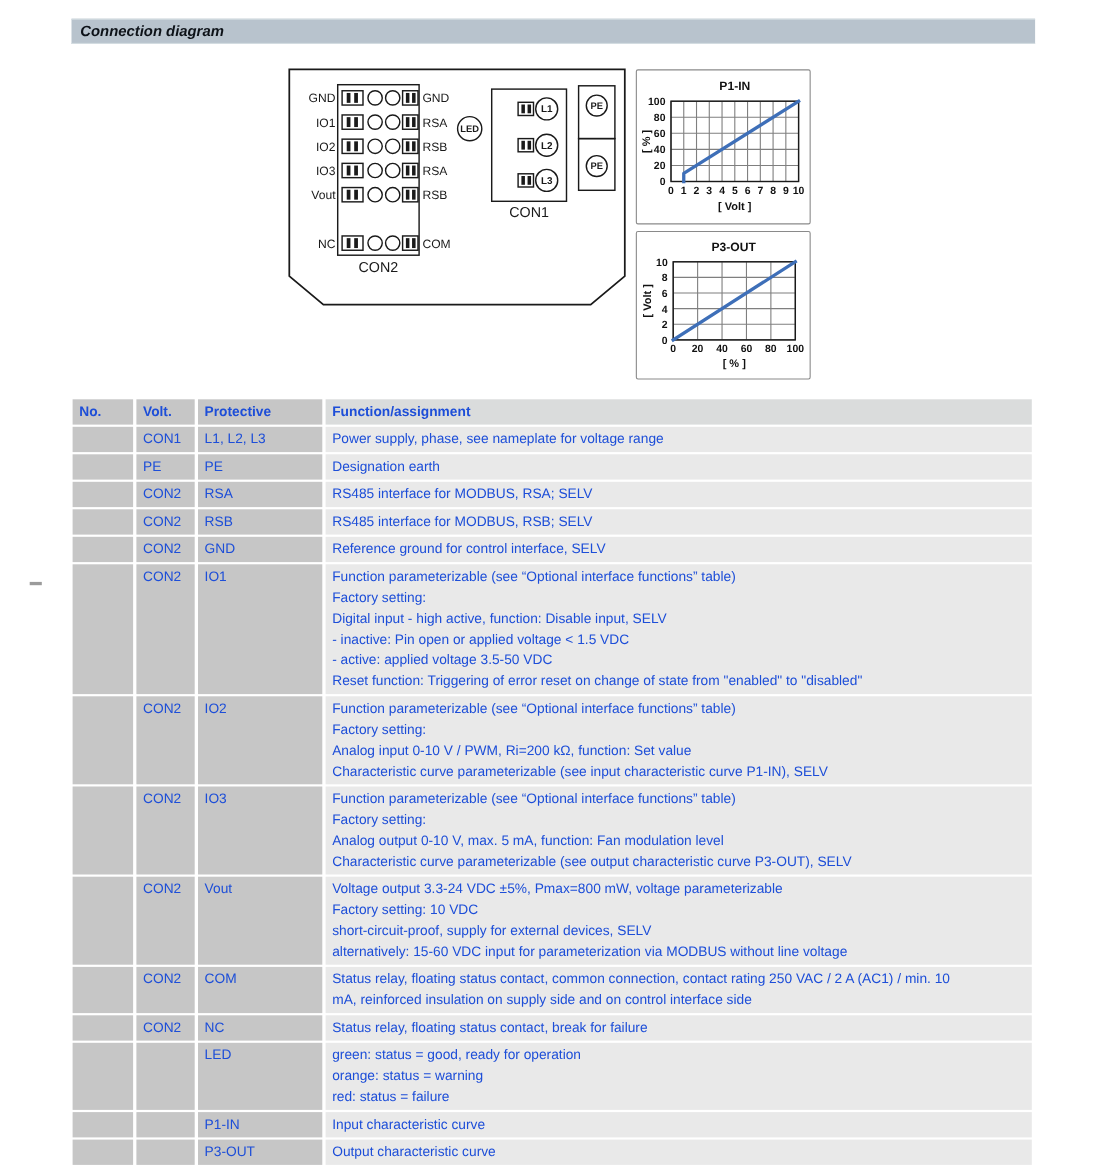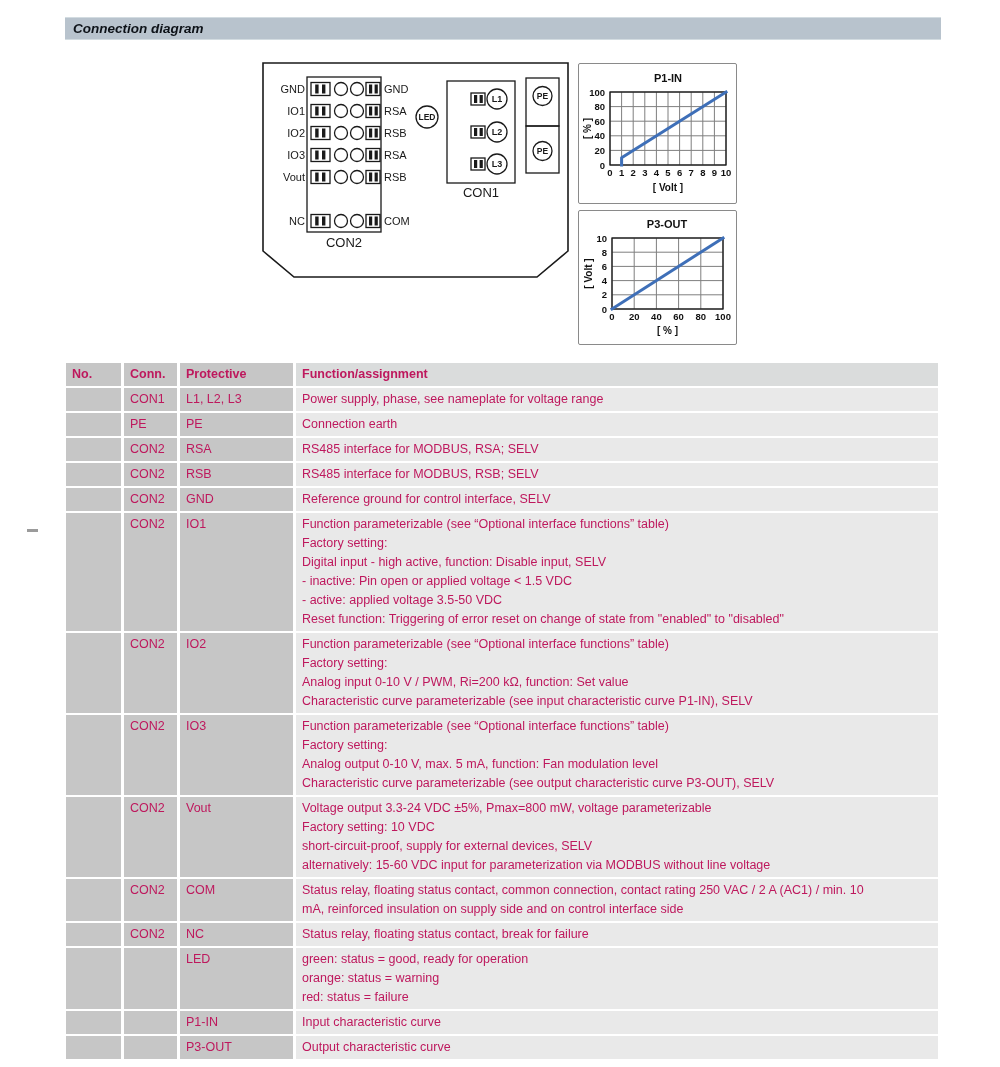--- a/index.html
+++ b/index.html
@@ -36,21 +36,21 @@
   .dline{fill:none;stroke:#3e6fb8;stroke-width:3;stroke-linejoin:round;stroke-linecap:square;}
   .tick{font:bold 9.5px "Liberation Sans",sans-serif;fill:#111;}
   .ctitle{font:bold 11px "Liberation Sans",sans-serif;fill:#111;}
   .alabel{font:bold 10px "Liberation Sans",sans-serif;fill:#111;}
   .mid{text-anchor:middle;}
   .end{text-anchor:end;}
 
   
   .conn-table{position:absolute;left:63px;top:361px;width:878px;
               border-collapse:separate;border-spacing:3px 2px;table-layout:fixed;
-              font-size:12.5px;color:#be185d;}
+              font-size:12.5px;color:#1d4ed8;}
   .conn-table th,.conn-table td{padding:2px 6px;vertical-align:top;text-align:left;
               line-height:19px;font-weight:normal;overflow:hidden;}
   .conn-table th{font-weight:bold;}
   .g{background:#c6c6c6;}
   .f{background:#e9e9e9;}
   .fh{background:#dadcdc;margin-top:40px;}
 </style>
 </head>
 <body>
 
@@ -267,40 +267,40 @@
   <table class="conn-table">
     <colgroup>
       <col style="width:55px">
         <col style="width:53px">
         <col style="width:113px">
         <col>
     </colgroup>
     <thead>
       <tr>
         <th class="g">No.</th>
-        <th class="g">Conn.</th>
+        <th class="g">Volt.</th>
         <th class="g">Protective</th>
         <th class="fh">Function/assignment</th>
       </tr>
     </thead>
     <tbody>
         <tr>
           <td class="g"></td>
           <td class="g">CON1</td>
           <td class="g">L1, L2, L3</td>
           <td class="f">
             <div>Power supply, phase, see nameplate for voltage range</div>
           </td>
         </tr>
         <tr>
           <td class="g"></td>
           <td class="g">PE</td>
           <td class="g">PE</td>
           <td class="f">
-            <div>Connection earth</div>
+            <div>Designation earth</div>
           </td>
         </tr>
         <tr>
           <td class="g"></td>
           <td class="g">CON2</td>
           <td class="g">RSA</td>
           <td class="f">
             <div>RS485 interface for MODBUS, RSA; SELV</div>
           </td>
         </tr>

